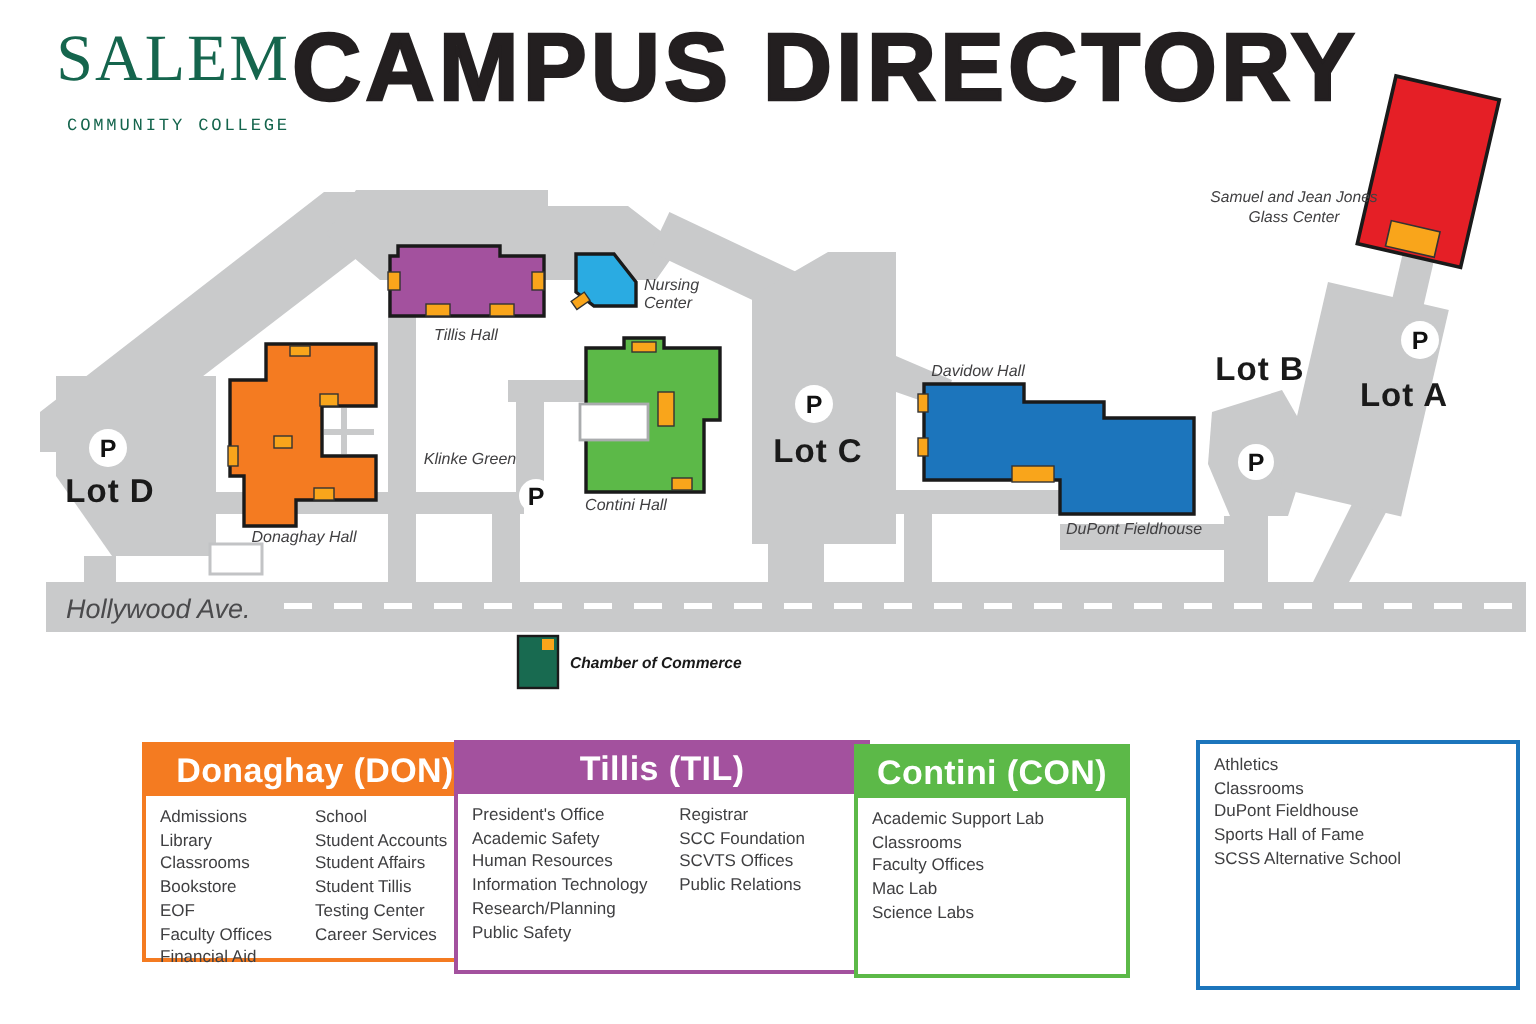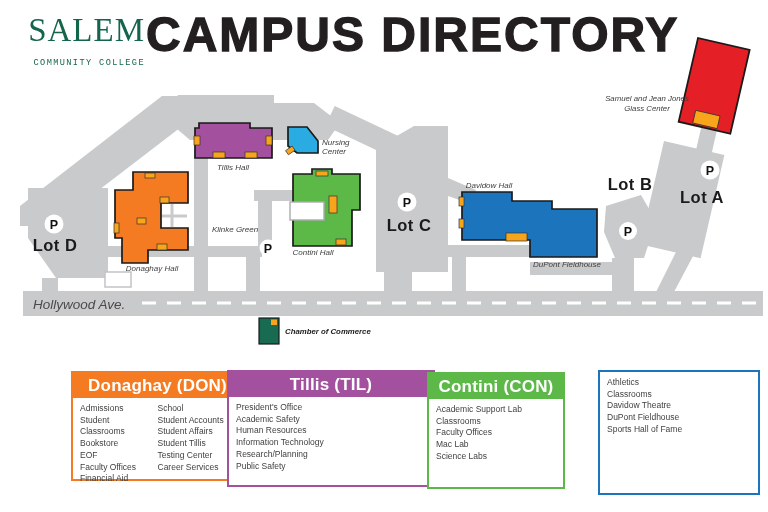--- a/index.html
+++ b/index.html
@@ -158,21 +158,21 @@
   <rect x="259" y="318" width="20" height="26" fill="#186A50" stroke="#1A1A1A" stroke-width="1.2"></rect>
   <rect x="271" y="319.5" width="6" height="5.5" fill="#F9A51B"></rect>
   <text class="legend-label" x="285" y="334">Chamber of Commerce</text>
 </svg>
 
 <div class="dirbox don">
   <div class="hd">Donaghay (DON)</div>
   <div class="cols">
     <div class="col">
       <div class="item">Admissions</div>
-      <div class="item">Student</div>
+      <div class="item">Library</div>
       <div class="item">Classrooms</div>
       <div class="item">Bookstore</div>
       <div class="item">EOF</div>
       <div class="item">Faculty Offices</div>
       <div class="item">Financial Aid</div>
     </div>
     <div class="col">
       <div class="item">School</div>
       <div class="item">Student Accounts</div>
       <div class="item">Student Affairs</div>
@@ -187,20 +187,26 @@
   <div class="hd">Tillis (TIL)</div>
   <div class="cols">
     <div class="col" style="flex:1.2">
       <div class="item">President's Office</div>
       <div class="item">Academic Safety</div>
       <div class="item">Human Resources</div>
       <div class="item">Information Technology</div>
       <div class="item">Research/Planning</div>
       <div class="item">Public Safety</div>
     </div>
+    <div class="col">
+      <div class="item">Registrar</div>
+      <div class="item">SCC Foundation</div>
+      <div class="item">SCVTS Offices</div>
+      <div class="item">Public Relations</div>
+    </div>
   </div>
 </div>
 
 <div class="dirbox con">
   <div class="hd">Contini (CON)</div>
   <div class="cols">
     <div class="col">
       <div class="item">Academic Support Lab</div>
       <div class="item">Classrooms</div>
       <div class="item">Faculty Offices</div>
@@ -208,18 +214,18 @@
       <div class="item">Science Labs</div>
     </div>
   </div>
 </div>
 
 <div class="dirbox dav">
   <div class="cols">
     <div class="col">
       <div class="item">Athletics</div>
       <div class="item">Classrooms</div>
-      <div class="item">Davidow Theatre</div>
       <div class="item">DuPont Fieldhouse</div>
       <div class="item">Sports Hall of Fame</div>
+      <div class="item">SCSS Alternative School</div>
     </div>
   </div>
 </div>
 
 </body></html>

